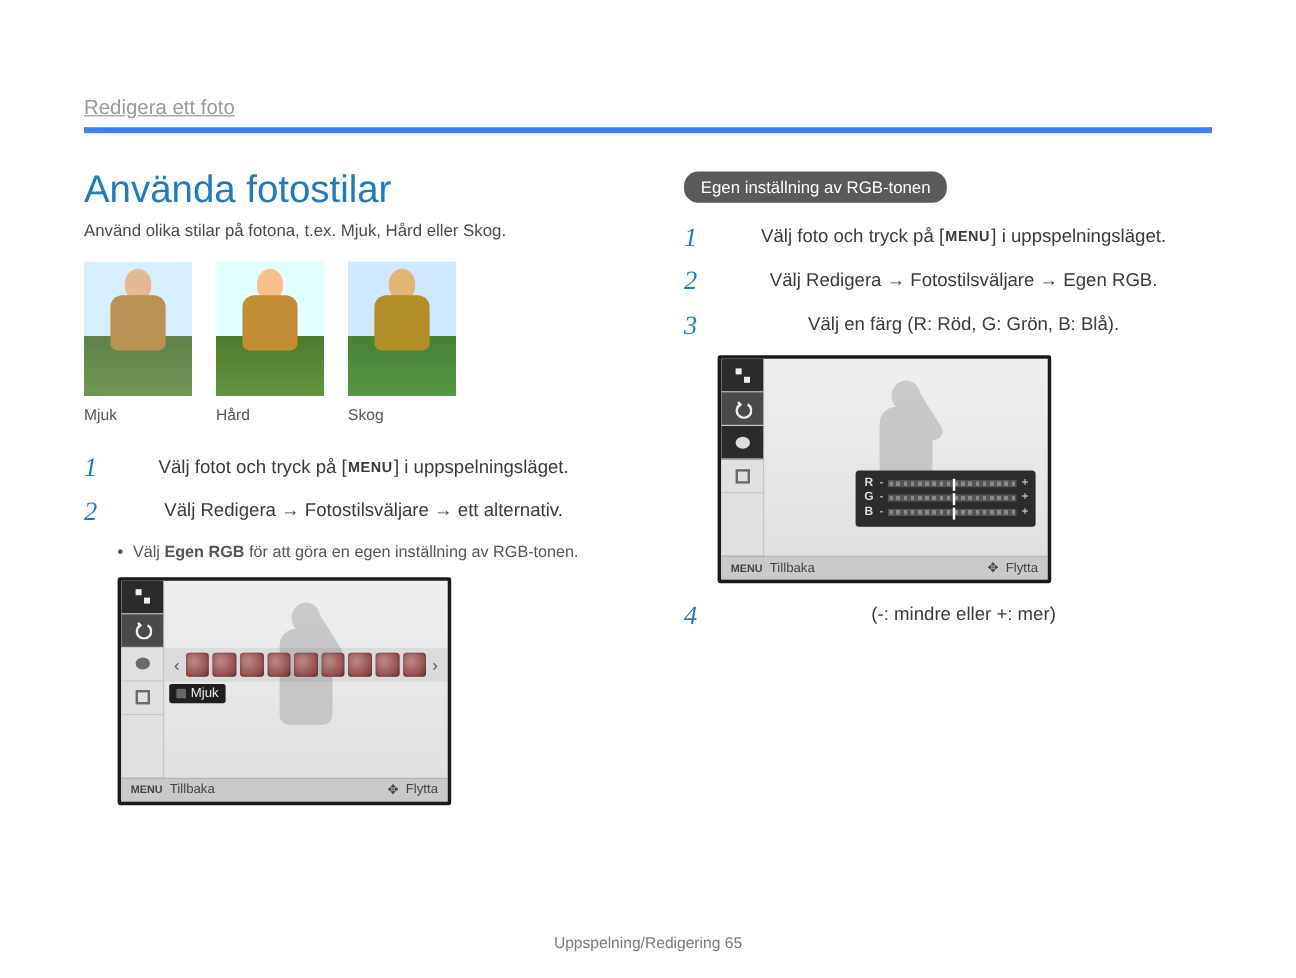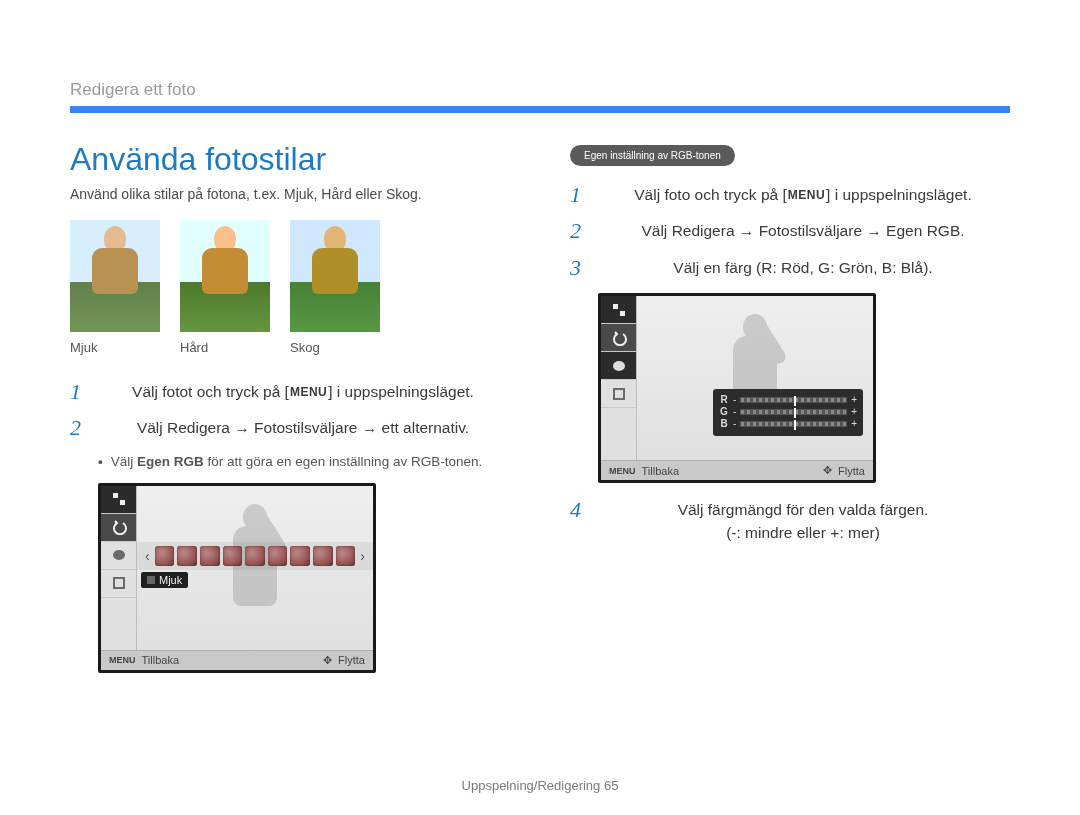--- a/index.html
+++ b/index.html
@@ -11,23 +11,24 @@
     color: #3a3a3a;
     position: relative;
   }
   .page {
     padding: 80px 70px 0 70px;
   }
   .breadcrumb {
     font-size: 17px;
     color: #9a9a9a;
     font-weight: 300;
-    border-bottom: 7px solid #3b82f6;
+    border-bottom: 5px solid #3b82f6;
     padding-bottom: 6px;
     margin-bottom: 28px;
+    text-decoration: underline;
   }
   .columns {
     display: flex;
     gap: 60px;
   }
   .col { flex: 1; }
   .h2 {
     color: #1e7bc2;
     font-size: 32px;
     font-weight: 400;
@@ -211,21 +212,21 @@
   }
   .lcd-footer .mtext { font-weight: 800; font-size: 9px; }
   .lcd-footer .spacer { flex: 1; }
   .lcd-footer .nav { font-size: 11px; }
 
   
   .pill {
     display: inline-block;
     background: #5a5a5a;
     color: #fff;
-    font-size: 10px;
+    font-size: 14px;
     padding: 5px 14px;
     border-radius: 12px;
     margin-bottom: 18px;
     margin-top: 4px;
   }
   .lcd2-wrap { margin: 4px 0 16px 28px; }
   .rgb-panel {
     position: absolute;
     right: 10px; bottom: 24px;
     width: 150px;
@@ -468,21 +469,20 @@
             <span class="spacer"></span>
             <span class="nav">✥</span>
             <span>Flytta</span>
           </div>
         </div>
       </div>
 
       <div class="step">
         <div class="step-num">4</div>
         <div class="step-body">
-          <div>Välj färgmängd för den valda färgen.</div>
           <div>(-: mindre eller +: mer)</div>
         </div>
       </div>
     </div>
   </div>
 </div>
 
 <div class="footer">
   <span>Uppspelning/Redigering</span>
   <span> </span>

